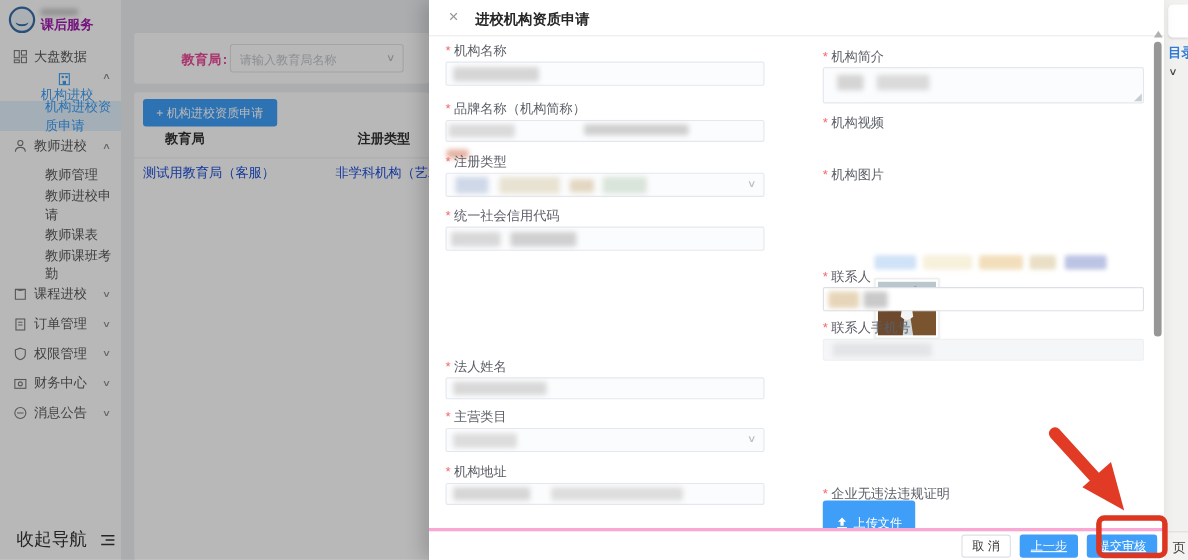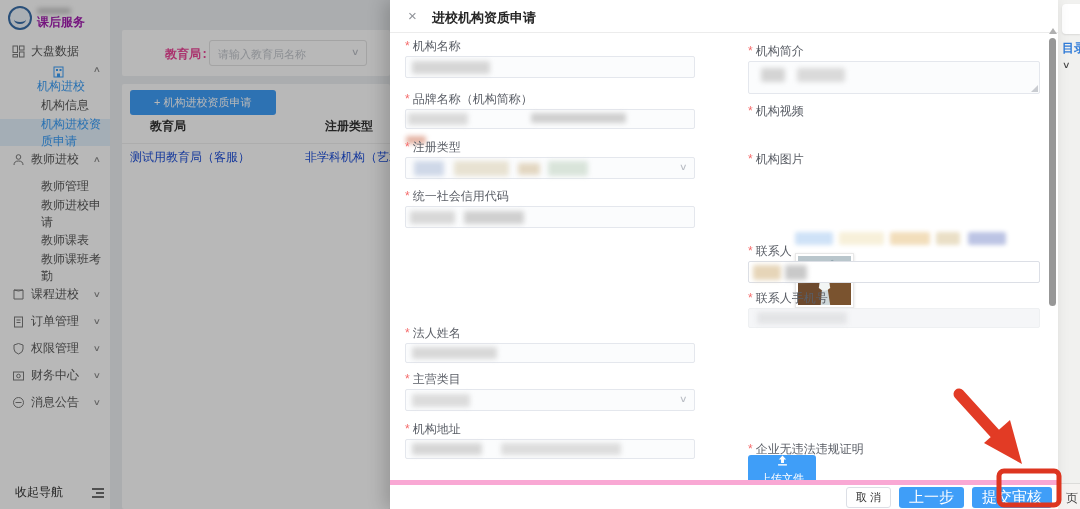--- a/index.html
+++ b/index.html
@@ -14,33 +14,33 @@
   .logo-circle:after { content:""; position:absolute; left:4px; top:7px; width:12px; height:7px; border-bottom:2px solid #3a6ea8; border-radius:50%; }
   .brand-name { font-size:12px; font-weight:bold; color:#a21caf; line-height:12px; margin-top:2px; }
   .nav { position:absolute; left:0; top:38px; width:110px; }
   .nav-item { height:27px; display:flex; align-items:center; font-size:12px; color:#595959; position:relative; cursor:pointer; }
   .nav-top { padding-left:12px; }
   .nav-top .nav-ico { width:13px; height:13px; margin-right:6px; flex:0 0 13px; }
   .nav-sub { padding-left:41px; }
   .nav-item .chev { position:absolute; right:10px; font-size:8px; color:#8c8c8c; transform:scaleX(1.4); }
   .nav-item.active { color:#3b9ef7;flex-direction:column; }
   .nav-item.selected { background:#e3f1fd; color:#3b9ef7; }
-  .collapse-row { position:absolute; left:15px; bottom:8px; width:90px; display:flex; align-items:center; justify-content:space-between; font-size:12px; color:#333; cursor:pointer; }
+  .collapse-row { position:absolute; left:15px; bottom:8px; width:90px; display:flex; align-items:center; justify-content:space-between; font-size:16px; color:#333; cursor:pointer; }
 
   
   .main { position:absolute; left:110px; top:0; width:280px; height:509px; background:#eef0f3; z-index:1; }
   .card { position:absolute; background:#fff; border-radius:2px; }
   .filter-card { left:12px; top:30px; width:268px; height:46px; }
   .flabel { position:absolute; left:43px; top:16px; font-size:12px; color:#ec4899; font-weight:bold;font-family:Liberation Mono, monospace; }
   .select-box { position:absolute; left:87px; top:10px; width:158px; height:26px; background:#fff; border:1px solid #e3e3e3; border-radius:3px; }
   .select-box .ph { position:absolute; left:8px; top:6px; font-size:11px; color:#c3c7cd; }
   .select-box .sel-chev { position:absolute; right:7px; top:6px; font-size:9px; color:#b9bdc4; transform:scaleX(1.3); }
   .table-card { left:12px; top:84px; width:268px; height:425px; }
   .btn-primary { background:#3f9ef8; color:#fff; border:none; border-radius:3px; font-size:11px; cursor:pointer; font-family:inherit; }
-  .create-btn { position:absolute; left:8px; top:6px; height:25px; padding:0 24px; }
+  .create-btn { position:absolute; left:8px; top:6px; height:25px; padding:0 12px; }
   .thead { position:absolute; left:0; top:34px; width:268px; height:26px; border-bottom:1px solid #f0f0f0; font-size:12px; font-weight:bold; color:#333; }
   .trow { position:absolute; left:0; top:60px; width:268px; height:32px; font-size:12px; color:#1d4ed8; }
   .col1 { position:absolute; left:8px; top:5px; white-space:nowrap; }
   .col2 { position:absolute; left:183px; top:5px; white-space:nowrap; }
   .thead .col1,.thead .col2 { top:0;padding-left:20px; }
 
   .mask { position:absolute; left:0; top:0; width:390px; height:509px; background:rgba(0,0,0,0.28); z-index:5; }
 
   
   .drawer { position:absolute; left:390px; top:0; width:668px; height:509px; background:#fff; z-index:10; box-shadow:-6px 0 16px rgba(0,0,0,0.18); }
@@ -53,24 +53,24 @@
   .ctrl { position:relative; margin-top:3px; height:22px; background:#fbfcfd; border:1px solid #e4e7ed; border-radius:2px; }
   .ctrl.white { background:#fff; border-color:#dcdfe6; }
   .ctrl.flat { background:#f5f6f8; border-color:#eef0f2; }
   .ctrl .sel-chev { position:absolute; right:7px; top:4px; font-size:9px; color:#b9bdc4; transform:scaleX(1.3); }
   .ta { height:33px !important; }
   .ta:after { content:""; position:absolute; right:1px; bottom:1px; width:0; height:0; border-left:7px solid transparent; border-bottom:7px solid #c9ccd1; }
   .rd { position:absolute; filter:blur(2.5px); border-radius:2px; }
   .chip { position:absolute; height:13px; filter:blur(2px); border-radius:2px; }
   .thumb { position:absolute; width:59px; height:55px; background:#fff; border:1px solid #e8e8e8; padding:2px; box-shadow:0 1px 3px rgba(0,0,0,0.12); cursor:pointer; }
   .thumb svg { width:100%; height:100%; display:block; }
-  .upload-btn { position:absolute; left:358px; top:455px; height:40px; padding:0 12px; display:flex; align-items:center; gap:5px;flex-direction:column; }
-  .drawer-footer { position:absolute; left:0; bottom:0; width:100%; height:29px; border-top:5px solid #f9a8d4; background:#fff; display:flex; align-items:center; justify-content:flex-end; gap:8px; padding-right:6px; }
+  .upload-btn { position:absolute; left:358px; top:455px; height:40px; padding:0 12px; display:flex; align-items:center; gap:5px; }
+  .drawer-footer { position:absolute; left:0; bottom:0; width:100%; height:29px; border-top:3px solid #f9a8d4; background:#fff; display:flex; align-items:center; justify-content:flex-end; gap:8px; padding-right:6px; }
   .btn-plain { height:21px; padding:0 9px; background:#fff; border:1px solid #dcdfe6; border-radius:3px; font-size:11px; color:#333; cursor:pointer; font-family:inherit; }
-  .btn-sm { height:21px; padding:0 10px; font-size:15px; }
+  .btn-sm { height:21px; padding:0 10px; font-size:11px;text-decoration:underline; }
 
   
   .scroll-arrow { position:absolute; left:1049px; top:28px; width:0; height:0; border-left:4px solid transparent; border-right:4px solid transparent; border-bottom:6px solid #b0b0b0; z-index:12; }
   .scroll-thumb { position:absolute; left:1049px; top:38px; width:7px; height:268px; background:#979797; border-radius:4px; z-index:12; cursor:pointer; }
 
   
   .right-strip { position:absolute; left:1058px; top:0; width:22px; height:509px; background:#f1f1ef; z-index:3; }
   .strip-card { position:absolute; left:4px; top:4px; width:18px; height:30px; background:#fff; border-radius:4px 0 0 4px; box-shadow:0 1px 2px rgba(0,0,0,0.1); }
   .strip-toc { position:absolute; left:4px; top:40px; font-size:12px; color:#2f7bd8; font-weight:bold; white-space:nowrap; overflow:hidden; width:18px; }
   .strip-chev { position:absolute; left:5px; top:60px; font-size:9px; color:#444; transform:scaleX(1.3); }
@@ -104,23 +104,20 @@
       </div>
       <div class="nav-item nav-top active">
         <svg class="nav-ico" viewBox="0 0 13 13">
             <rect x="2" y="2" width="9" height="10" fill="none" stroke="#3b9ef7"></rect>
             <rect x="5" y="8.5" width="3" height="3.5" fill="#3b9ef7"></rect>
             <rect x="4" y="4" width="2" height="2" fill="#3b9ef7"></rect>
             <rect x="7.5" y="4" width="2" height="2" fill="#3b9ef7"></rect>
           </svg>
         <span>机构进校</span>
         <span class="chev">∧</span>
-      </div>
-      <div class="nav-item nav-sub">
-        <span>机构信息</span>
       </div>
       <div class="nav-item nav-sub selected">
         <span>机构进校资质申请</span>
       </div>
       <div class="nav-item nav-top">
         <svg class="nav-ico" viewBox="0 0 13 13">
             <circle cx="6.5" cy="4" r="2.3" fill="none" stroke="#7a7a7a"></circle>
             <path d="M2 12 Q2 8 6.5 8 Q11 8 11 12" fill="none" stroke="#7a7a7a"></path>
           </svg>
         <span>教师进校</span>

